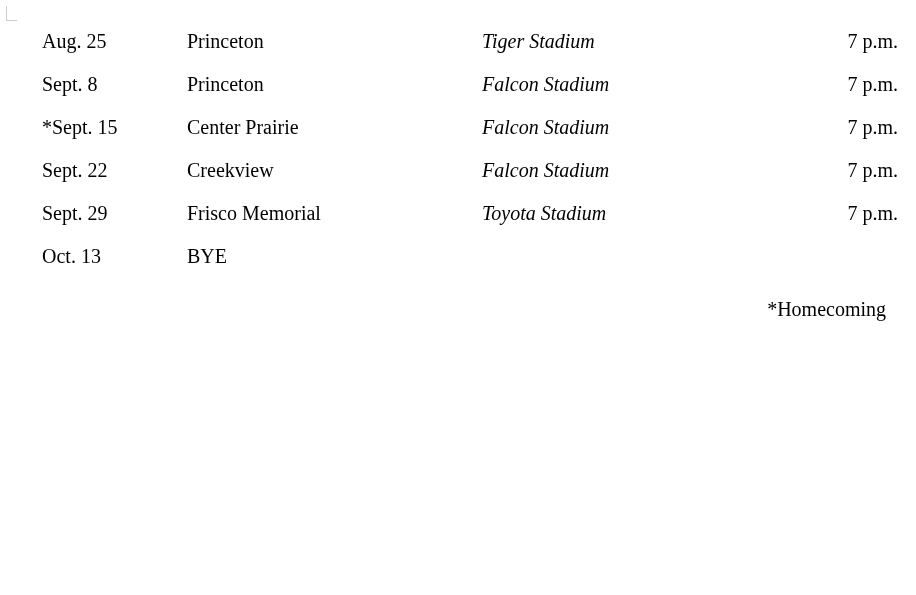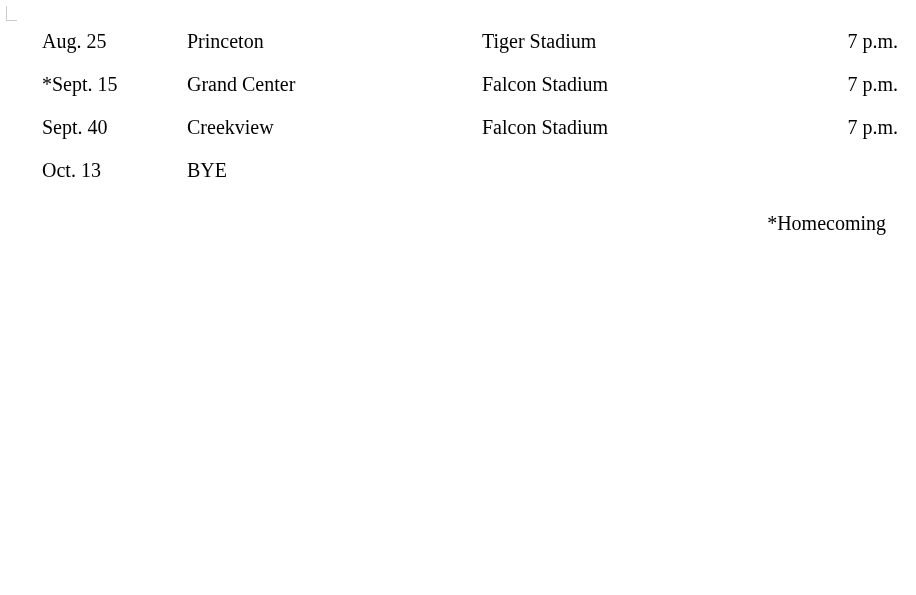--- a/index.html
+++ b/index.html
@@ -25,20 +25,21 @@
       vertical-align: top;
     }
     .col-date {
       width: 145px;
     }
     .col-opponent {
       width: 295px;
     }
     .col-location {
       width: 355px;
+      font-style: italic;
     }
     .col-time {
       width: auto;
       text-align: right;
     }
     .footnote {
       margin-top: 10px;
       padding: 10px 0;
       text-align: right;
     }
@@ -58,29 +59,41 @@
 <div class="corner-mark"></div>
 
 <div class="schedule">
   <div class="row">
     <div class="cell col-date">Aug. 25</div>
     <div class="cell col-opponent">Princeton</div>
     <div class="cell col-location">Tiger Stadium</div>
     <div class="cell col-time">7 p.m.</div>
   </div>
   <div class="row">
-    <div class="cell col-date">*Sept. 15</div>
-    <div class="cell col-opponent">Grand Center</div>
+    <div class="cell col-date">Sept. 8</div>
+    <div class="cell col-opponent">Princeton</div>
     <div class="cell col-location">Falcon Stadium</div>
     <div class="cell col-time">7 p.m.</div>
   </div>
   <div class="row">
-    <div class="cell col-date">Sept. 40</div>
+    <div class="cell col-date">*Sept. 15</div>
+    <div class="cell col-opponent">Center Prairie</div>
+    <div class="cell col-location">Falcon Stadium</div>
+    <div class="cell col-time">7 p.m.</div>
+  </div>
+  <div class="row">
+    <div class="cell col-date">Sept. 22</div>
     <div class="cell col-opponent">Creekview</div>
     <div class="cell col-location">Falcon Stadium</div>
+    <div class="cell col-time">7 p.m.</div>
+  </div>
+  <div class="row">
+    <div class="cell col-date">Sept. 29</div>
+    <div class="cell col-opponent">Frisco Memorial</div>
+    <div class="cell col-location">Toyota Stadium</div>
     <div class="cell col-time">7 p.m.</div>
   </div>
   <div class="row">
     <div class="cell col-date">Oct. 13</div>
     <div class="cell col-opponent">BYE</div>
     <div class="cell col-location"></div>
     <div class="cell col-time"></div>
   </div>
 </div>
 

